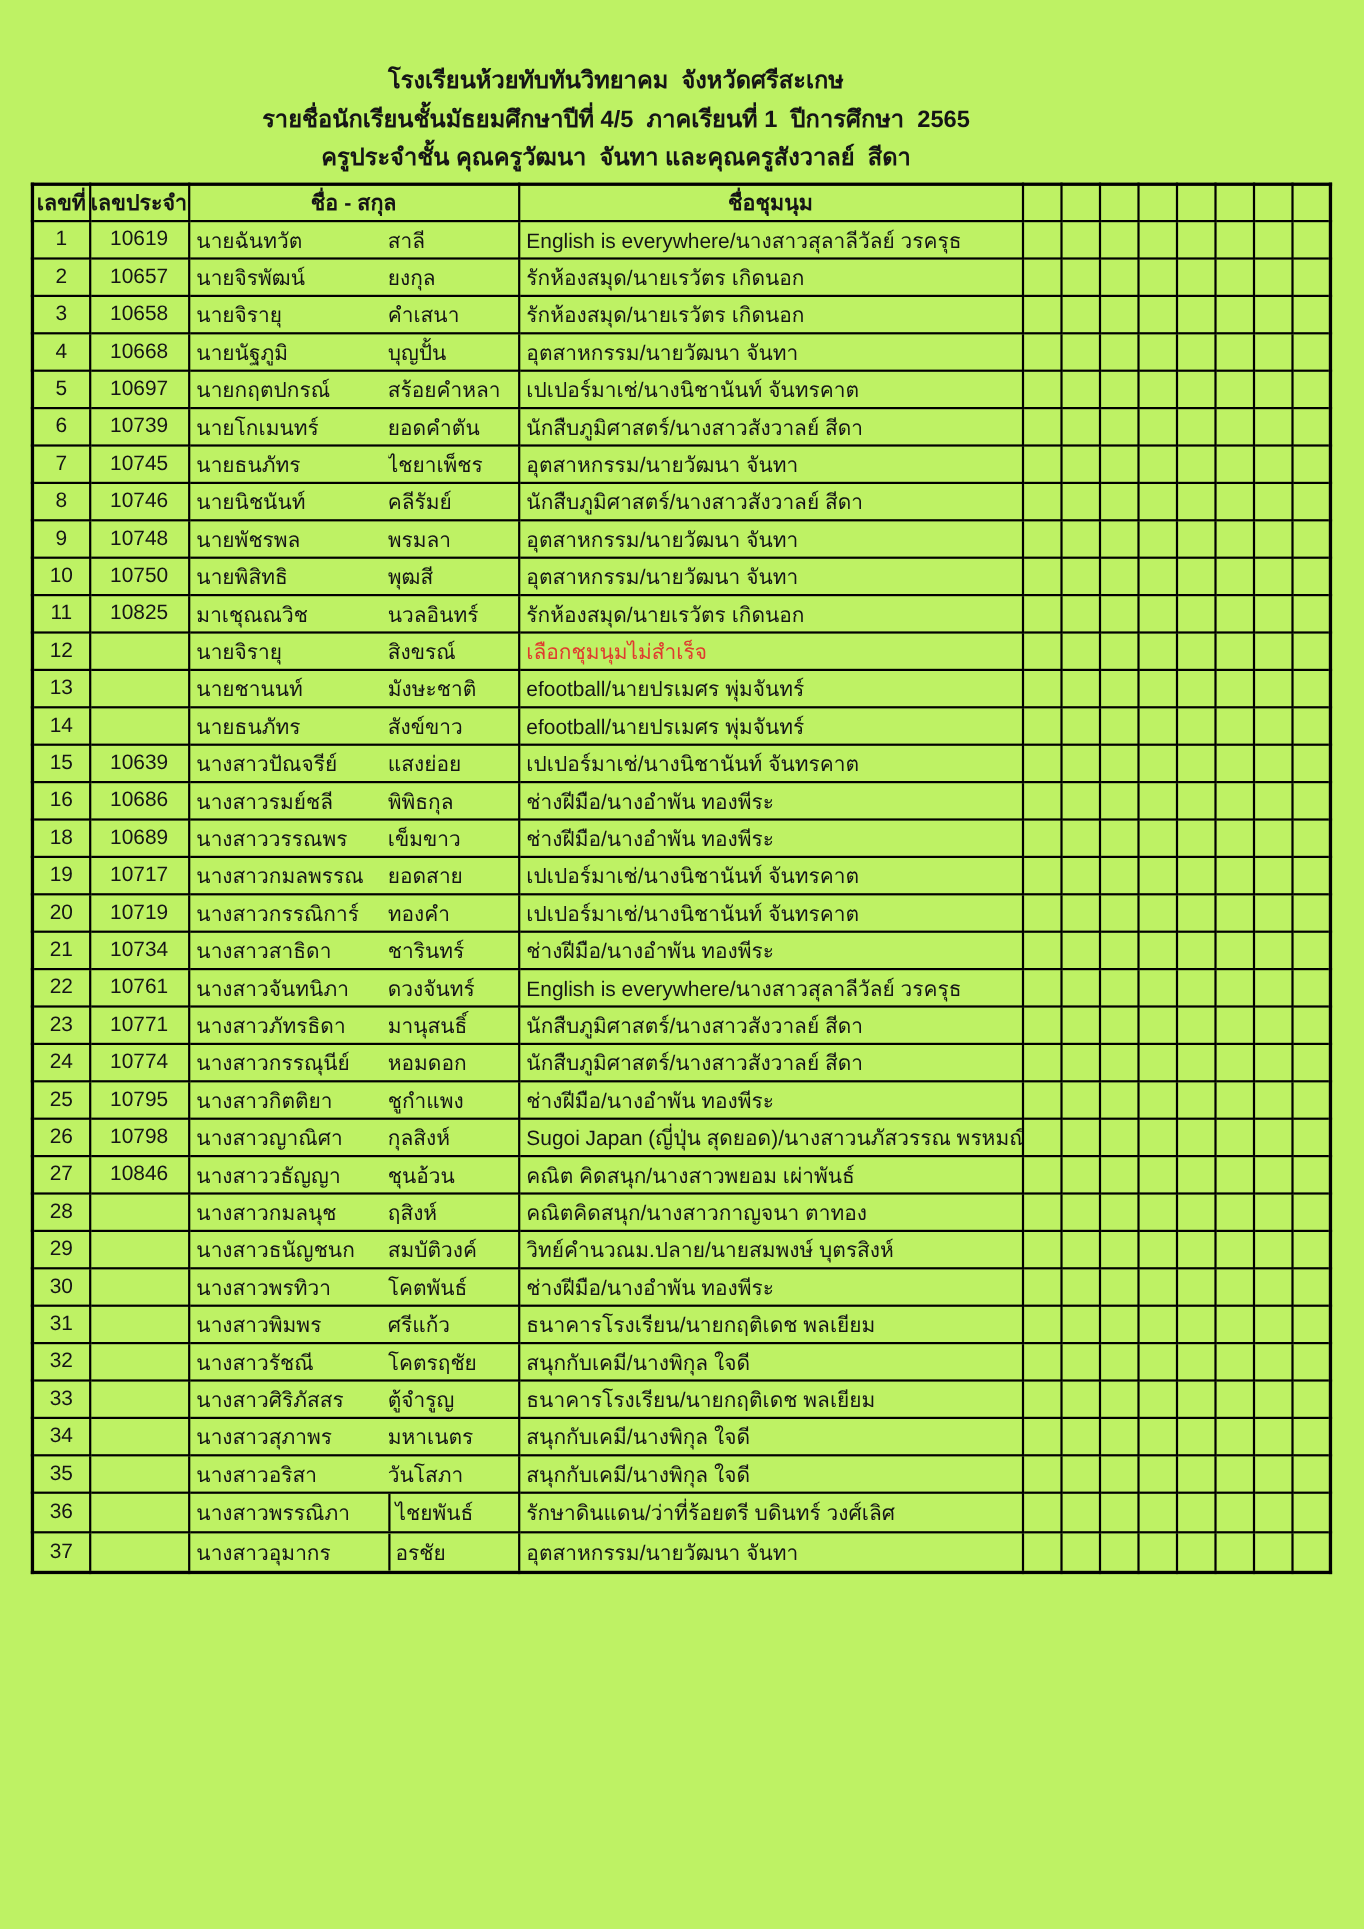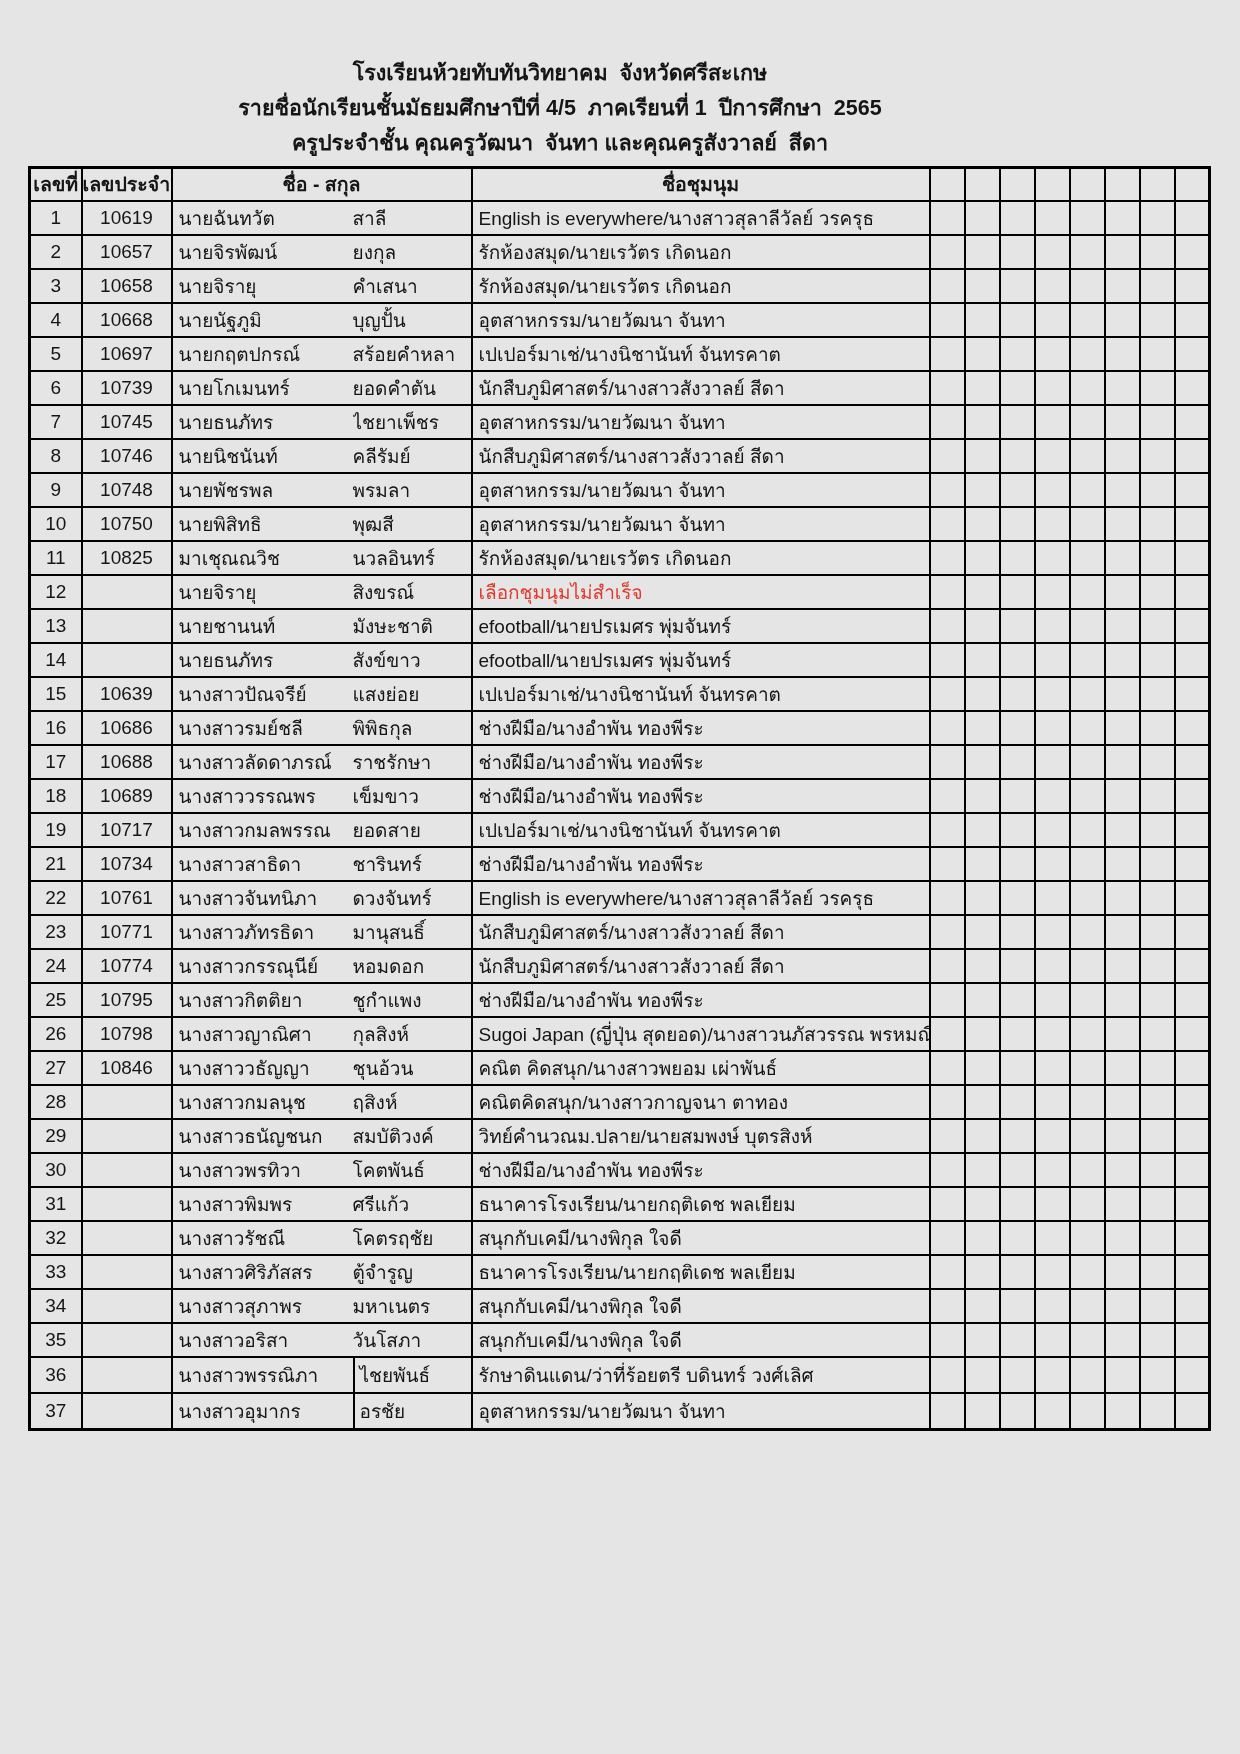--- a/index.html
+++ b/index.html
@@ -1,21 +1,21 @@
 <!DOCTYPE html>
 <html><head>
 <meta charset="utf-8">
 <style>
   * { margin:0; padding:0; box-sizing:border-box; }
   html,body { background:#ffffff; }
   .page {
     position:relative;
     width:1240px;
     height:1754px;
-    background:#e5e5e5;
+    background:#bef264;
     font-family:"Liberation Sans","DejaVu Sans",sans-serif;
     color:#151515;
   }
   .titles {
     padding-top:56px;
     width:1120px;
     text-align:center;
   }
   .title {
     font-weight:bold;
@@ -406,39 +406,20 @@
           <td class="c-empty"></td>
           <td class="c-empty"></td>
           <td class="c-empty"></td>
           <td class="c-empty"></td>
           <td class="c-empty"></td>
           <td class="c-empty"></td>
           <td class="c-empty"></td>
           <td class="c-empty"></td>
         </tr>
         <tr>
-          <td class="c-num">17</td>
-          <td class="c-id">10688</td>
-          <td class="c-name">
-            <div class="name-wrap">
-              <span class="fname">นางสาวลัดดาภรณ์</span>
-              <span class="lname">ราชรักษา</span>
-            </div>
-          </td>
-          <td class="c-club">ช่างฝีมือ/นางอำพัน ทองพีระ</td>
-          <td class="c-empty"></td>
-          <td class="c-empty"></td>
-          <td class="c-empty"></td>
-          <td class="c-empty"></td>
-          <td class="c-empty"></td>
-          <td class="c-empty"></td>
-          <td class="c-empty"></td>
-          <td class="c-empty"></td>
-        </tr>
-        <tr>
           <td class="c-num">18</td>
           <td class="c-id">10689</td>
           <td class="c-name">
             <div class="name-wrap">
               <span class="fname">นางสาววรรณพร</span>
               <span class="lname">เข็มขาว</span>
             </div>
           </td>
           <td class="c-club">ช่างฝีมือ/นางอำพัน ทองพีระ</td>
           <td class="c-empty"></td>
@@ -450,20 +431,39 @@
           <td class="c-empty"></td>
           <td class="c-empty"></td>
         </tr>
         <tr>
           <td class="c-num">19</td>
           <td class="c-id">10717</td>
           <td class="c-name">
             <div class="name-wrap">
               <span class="fname">นางสาวกมลพรรณ</span>
               <span class="lname">ยอดสาย</span>
+            </div>
+          </td>
+          <td class="c-club">เปเปอร์มาเช่/นางนิชานันท์ จันทรคาต</td>
+          <td class="c-empty"></td>
+          <td class="c-empty"></td>
+          <td class="c-empty"></td>
+          <td class="c-empty"></td>
+          <td class="c-empty"></td>
+          <td class="c-empty"></td>
+          <td class="c-empty"></td>
+          <td class="c-empty"></td>
+        </tr>
+        <tr>
+          <td class="c-num">20</td>
+          <td class="c-id">10719</td>
+          <td class="c-name">
+            <div class="name-wrap">
+              <span class="fname">นางสาวกรรณิการ์</span>
+              <span class="lname">ทองคำ</span>
             </div>
           </td>
           <td class="c-club">เปเปอร์มาเช่/นางนิชานันท์ จันทรคาต</td>
           <td class="c-empty"></td>
           <td class="c-empty"></td>
           <td class="c-empty"></td>
           <td class="c-empty"></td>
           <td class="c-empty"></td>
           <td class="c-empty"></td>
           <td class="c-empty"></td>

